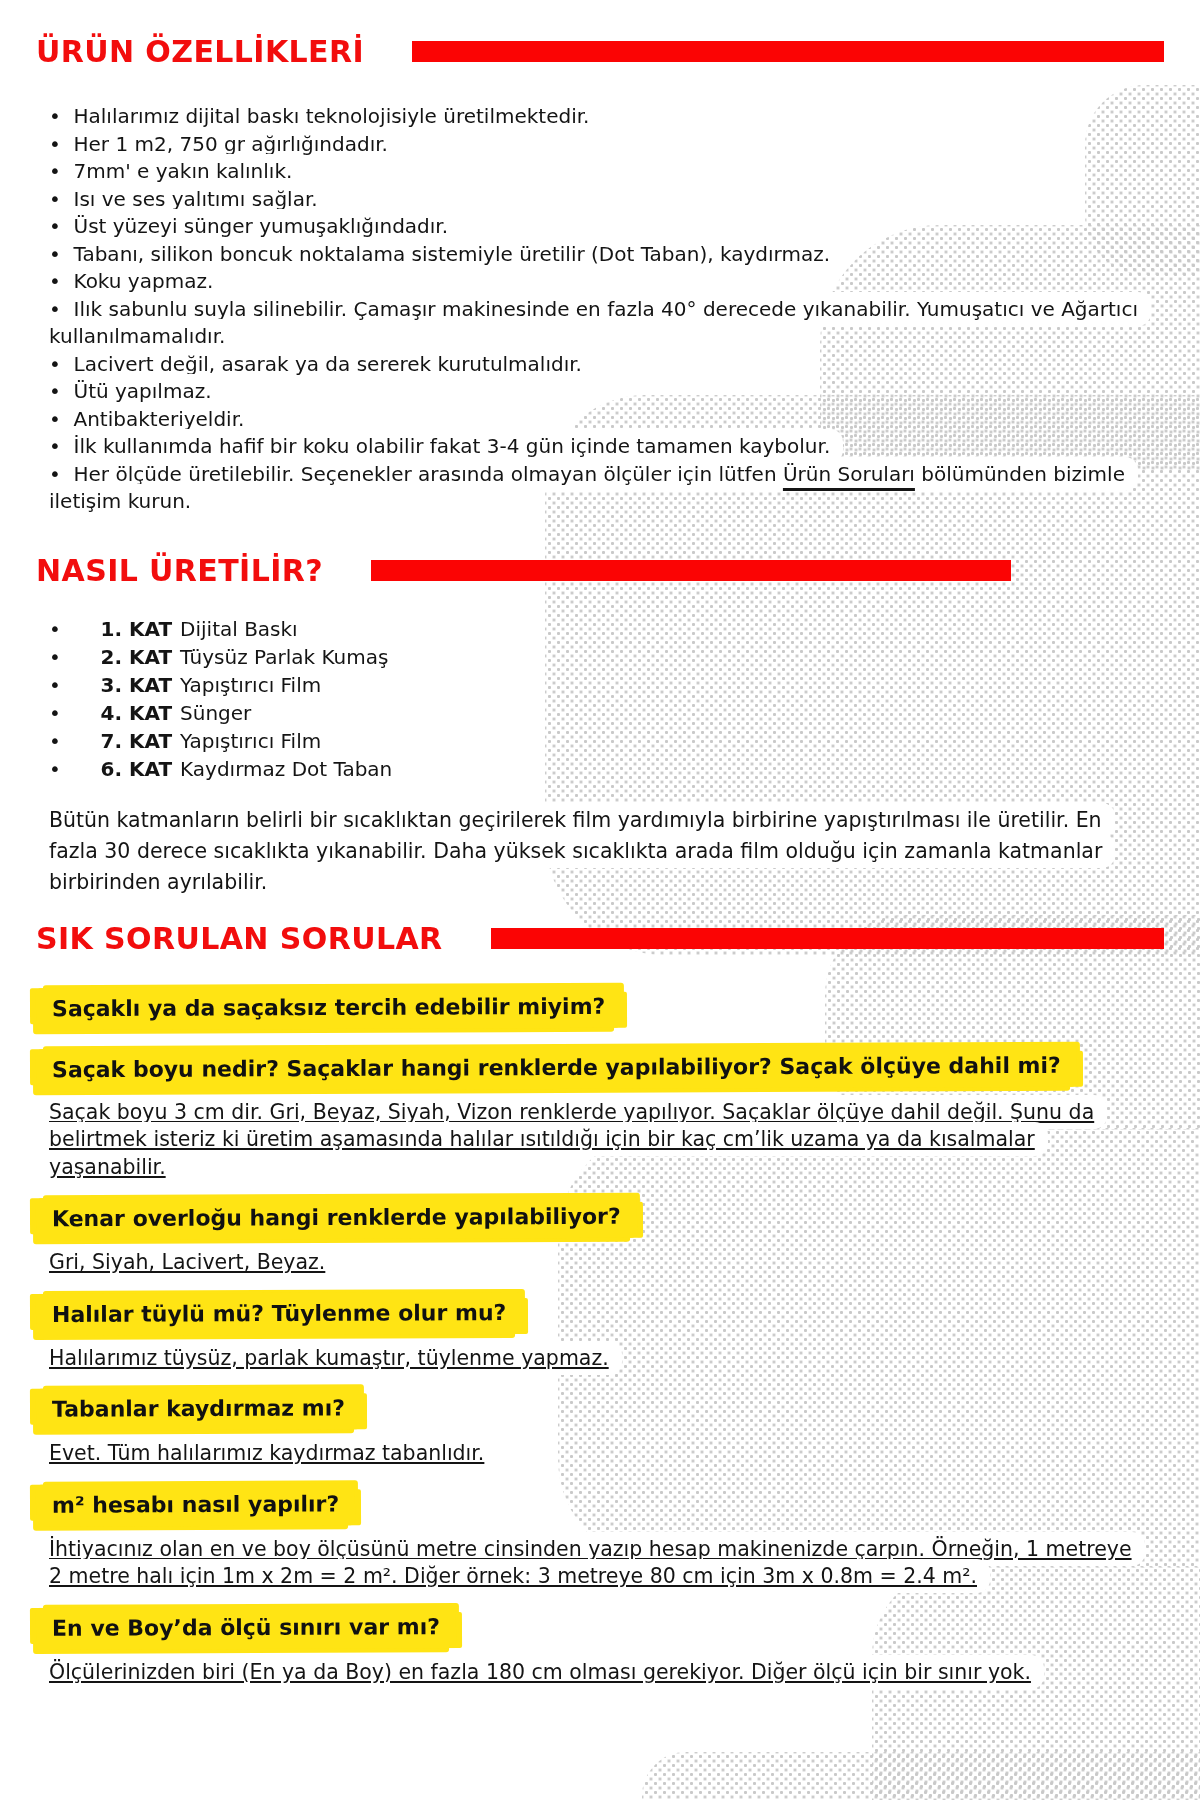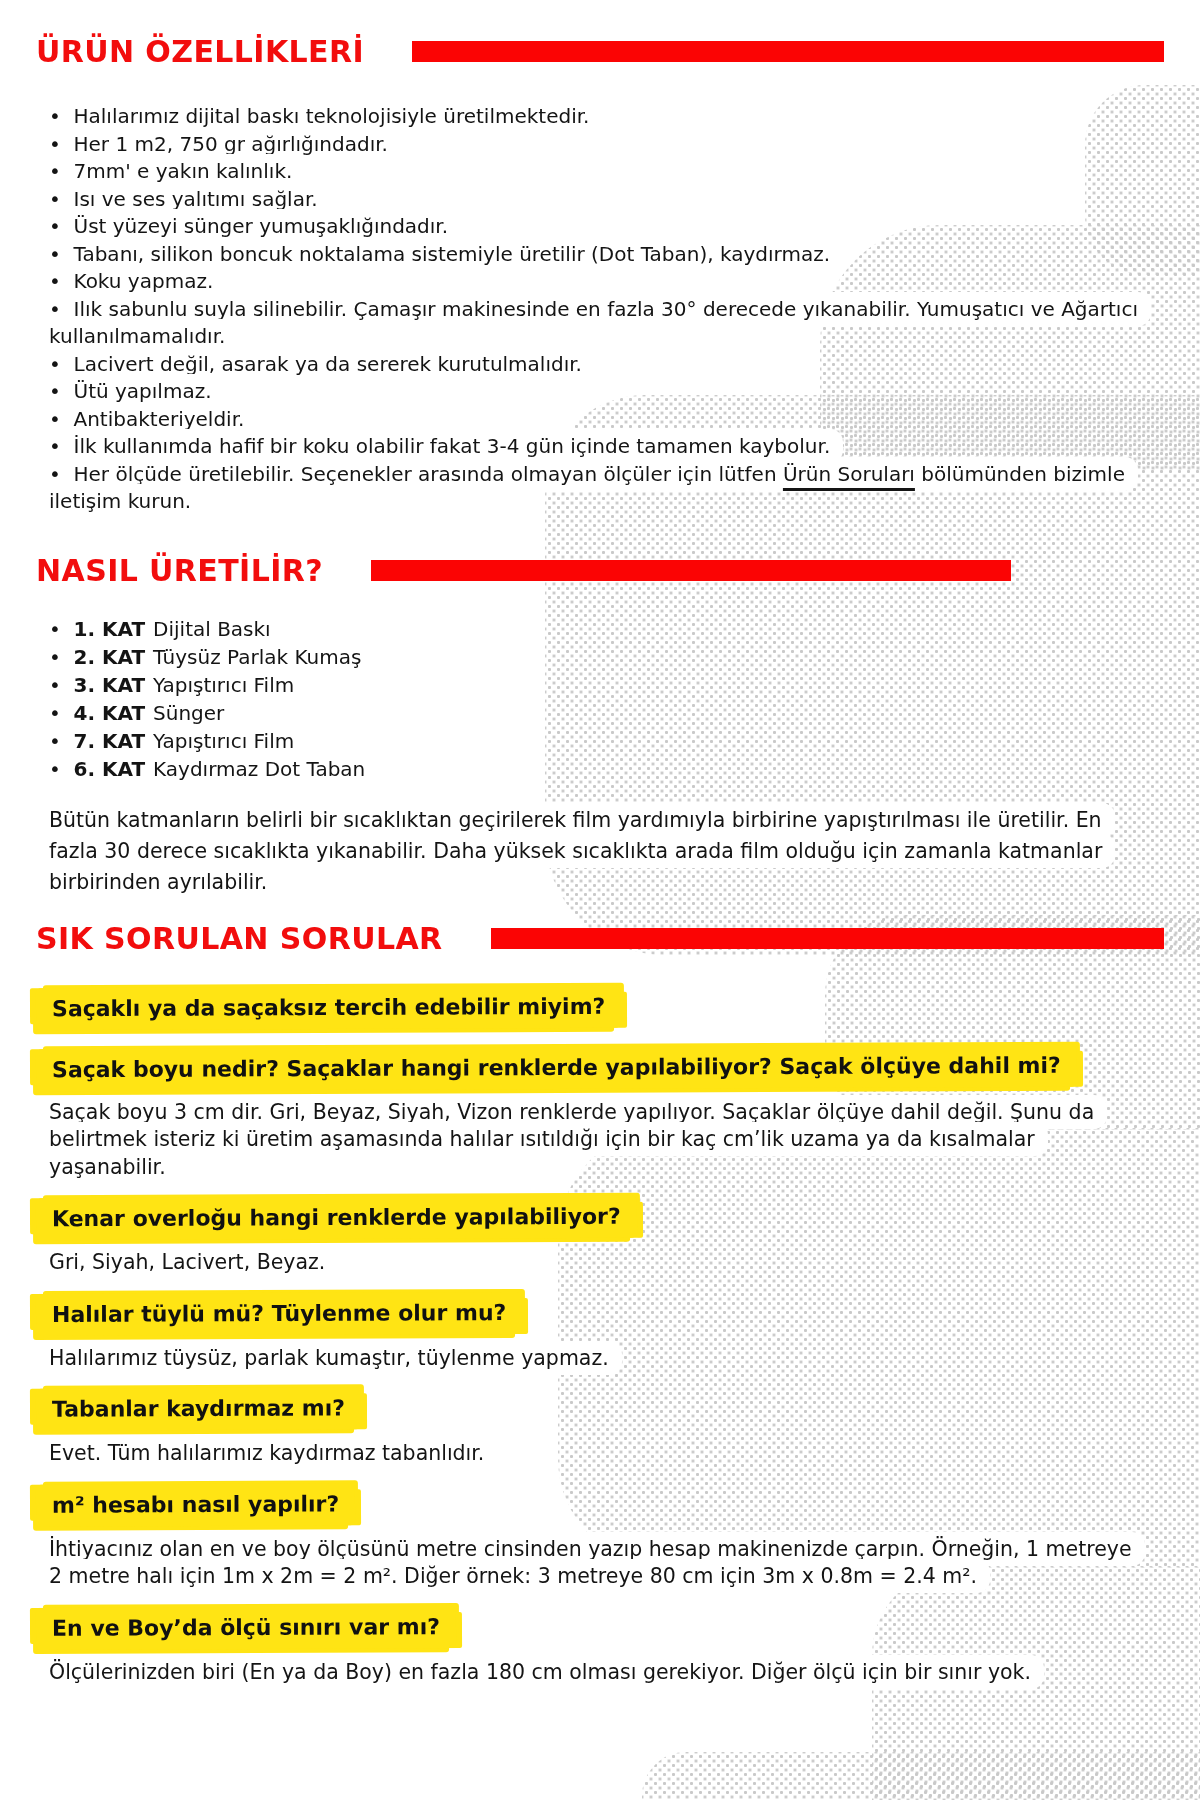--- a/index.html
+++ b/index.html
@@ -64,31 +64,31 @@
     text-decoration-thickness:2.5px;
     text-underline-offset:7px;
   }
 
   
   .sec2 { margin-top:36px; }
   .kat-list {
     list-style:none; margin:26px 0 0 0; padding:0;
     font-size:20px; line-height:28px;
   }
-  .kat-label { font-weight:bold; margin-right:8px; }
+  .kat-label { font-weight:bold; margin-right:8px;margin-left:27px; }
   .note {
     margin:22px 0 0 0;
     font-size:20.5px; line-height:31px;
     max-width:1110px;
   }
 
   
   .sec3 { margin-top:22px; }
   .faq { margin-top:30px; }
-  .faq-item { margin:9px 0 16px 0; }
+  .faq-item { margin:9px 0 16px 0;text-decoration:underline; }
   .q { margin:0 0 8px 0; line-height:42px; }
   .hl {
     display:inline-block;
     background:#ffe414;
     color:#111111;
     font-weight:bold;
     font-size:22px;
     line-height:28px;
     padding:7px 16px;
     border-radius:5px;
@@ -124,21 +124,21 @@
       <div class="bar"></div>
     </div>
     <ul class="feat-list">
       <li><span class="cap li-cap">Halılarımız dijital baskı teknolojisiyle üretilmektedir.</span></li>
       <li><span class="cap li-cap">Her 1 m2, 750 gr ağırlığındadır.</span></li>
       <li><span class="cap li-cap">7mm' e yakın kalınlık.</span></li>
       <li><span class="cap li-cap">Isı ve ses yalıtımı sağlar.</span></li>
       <li><span class="cap li-cap">Üst yüzeyi sünger yumuşaklığındadır.</span></li>
       <li><span class="cap li-cap">Tabanı, silikon boncuk noktalama sistemiyle üretilir (Dot Taban), kaydırmaz.</span></li>
       <li><span class="cap li-cap">Koku yapmaz.</span></li>
-      <li><span class="cap li-cap">Ilık sabunlu suyla silinebilir. Çamaşır makinesinde en fazla 30° derecede yıkanabilir. Yumuşatıcı ve Ağartıcı kullanılmamalıdır.</span></li>
+      <li><span class="cap li-cap">Ilık sabunlu suyla silinebilir. Çamaşır makinesinde en fazla 40° derecede yıkanabilir. Yumuşatıcı ve Ağartıcı kullanılmamalıdır.</span></li>
       <li><span class="cap li-cap">Lacivert değil, asarak ya da sererek kurutulmalıdır.</span></li>
       <li><span class="cap li-cap">Ütü yapılmaz.</span></li>
       <li><span class="cap li-cap">Antibakteriyeldir.</span></li>
       <li><span class="cap li-cap">İlk kullanımda hafif bir koku olabilir fakat 3-4 gün içinde tamamen kaybolur.</span></li>
       <li>
         <span class="cap li-cap"><span>Her ölçüde üretilebilir. Seçenekler arasında olmayan ölçüler için lütfen </span><span class="u">Ürün Soruları</span><span> bölümünden bizimle iletişim kurun.</span></span>
       </li>
     </ul>
   </section>
 

